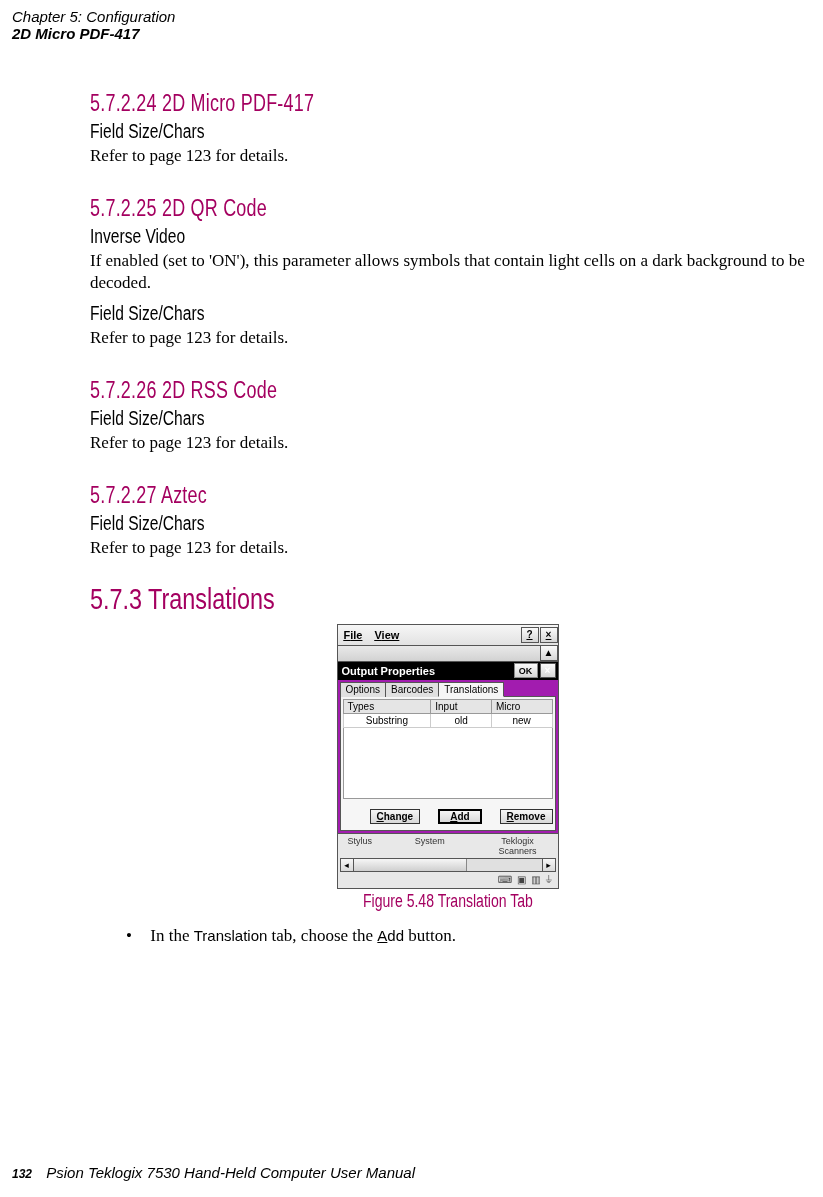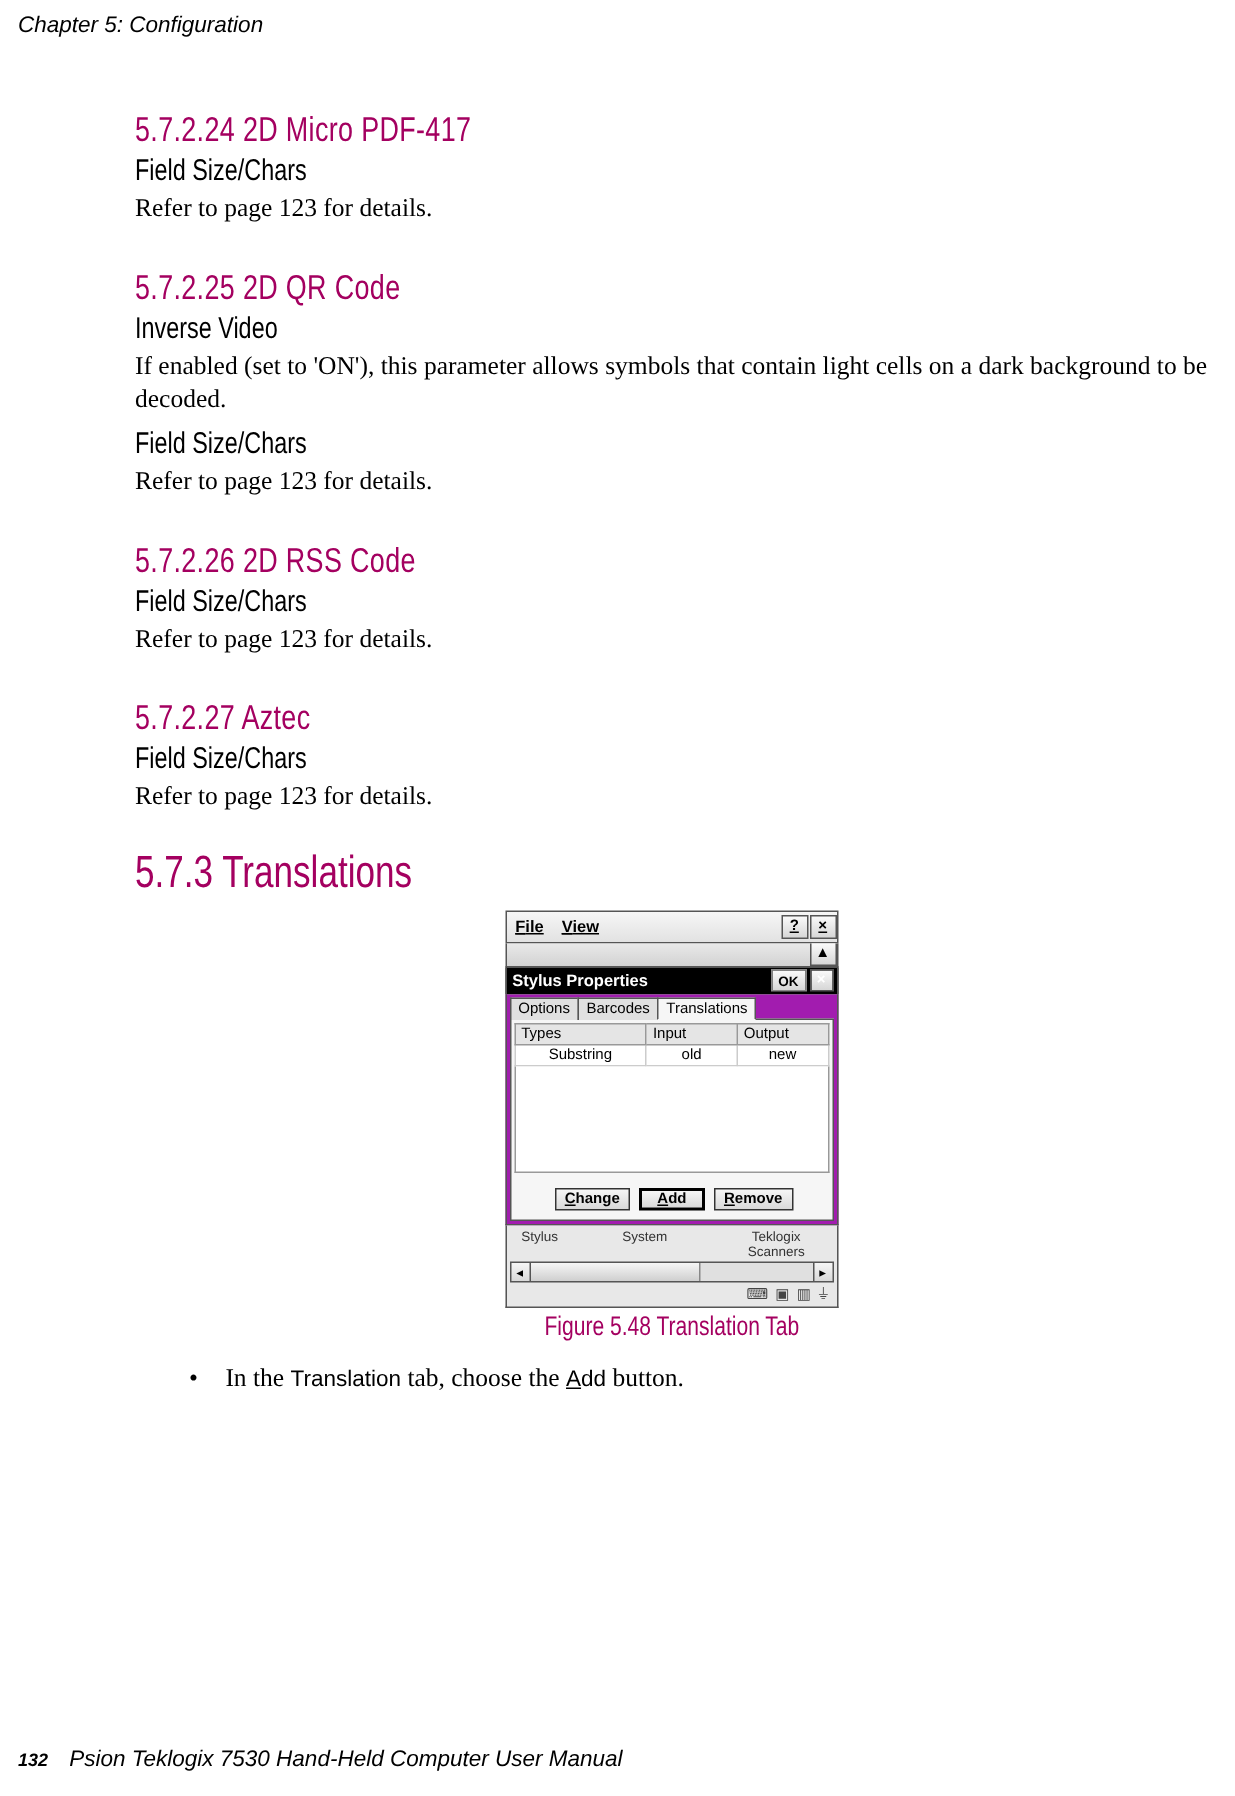--- a/index.html
+++ b/index.html
@@ -193,21 +193,21 @@
     font-weight: normal;
     text-align: left;
     padding: 1px 4px;
   }
   .tbl td {
     border: 1px solid #ccc;
     padding: 1px 4px;
     height: 10px;
   }
   .spacer { height: 70px; background:#fff; border:1px solid #999; border-top:none; }
-  .btns { display:flex; gap:6px; justify-content:flex-start; margin:10px 0 4px;padding-left:27px; }
+  .btns { display:flex; gap:6px; justify-content:space-between; margin:10px 0 4px;padding-left:27px; }
   .wbtn {
     border: 1px solid #333;
     background: linear-gradient(#f6f6f6,#d9d9d9);
     padding: 1px 6px;
     font-size: 10px;
     font-weight: bold;
   }
   .wbtn.default { border: 2px solid #000; padding:0px 10px; }
   .wbtn u { text-decoration: underline; }
   .footericons {
@@ -256,20 +256,21 @@
     color:#444;
     padding:2px 2px 0 0;
     letter-spacing:1px;
   }
 </style>
 </head>
 <body>
 
 <div class="header">
   <div class="line1">Chapter 5: Configuration</div>
+  <div class="line2">2D Micro PDF-417</div>
 </div>
 
 <div class="content">
 
   <div class="hnum">5.7.2.24    2D Micro PDF-417</div>
   <div class="sub">Field Size/Chars</div>
   <div class="body">Refer to page 123 for details.</div>
 
   <div class="hnum">5.7.2.25    2D QR Code</div>
   <div class="sub">Inverse Video</div>
@@ -294,39 +295,39 @@
         <span class="m"><u>V</u><span>iew</span></span>
         <div class="right">
           <div class="sqbtn">?</div>
           <div class="sqbtn">×</div>
         </div>
       </div>
       <div class="uprow">
         <div class="sqbtn">▲</div>
       </div>
       <div class="blackbar">
-        <span>Stylus Properties</span>
+        <span>Output Properties</span>
         <div class="right">
           <div class="okbtn">OK</div>
           <div class="sqbtn" style="height:13px;width:14px;">×</div>
         </div>
       </div>
       <div class="panel">
         <div class="tabs">
           <div class="tab">Options</div>
           <div class="tab">Barcodes</div>
           <div class="tab active">Translations</div>
         </div>
         <div class="tabbody">
           <table class="tbl">
             <tbody>
                 <tr>
               <th style="width:42%">Types</th>
               <th style="width:29%">Input</th>
-              <th style="width:29%">Output</th>
+              <th style="width:29%">Micro</th>
             </tr>
             <tr>
               <td>Substring</td>
               <td>old</td>
               <td>new</td>
             </tr>
           </tbody>
             </table>
           <div class="spacer"></div>
           <div class="btns">

